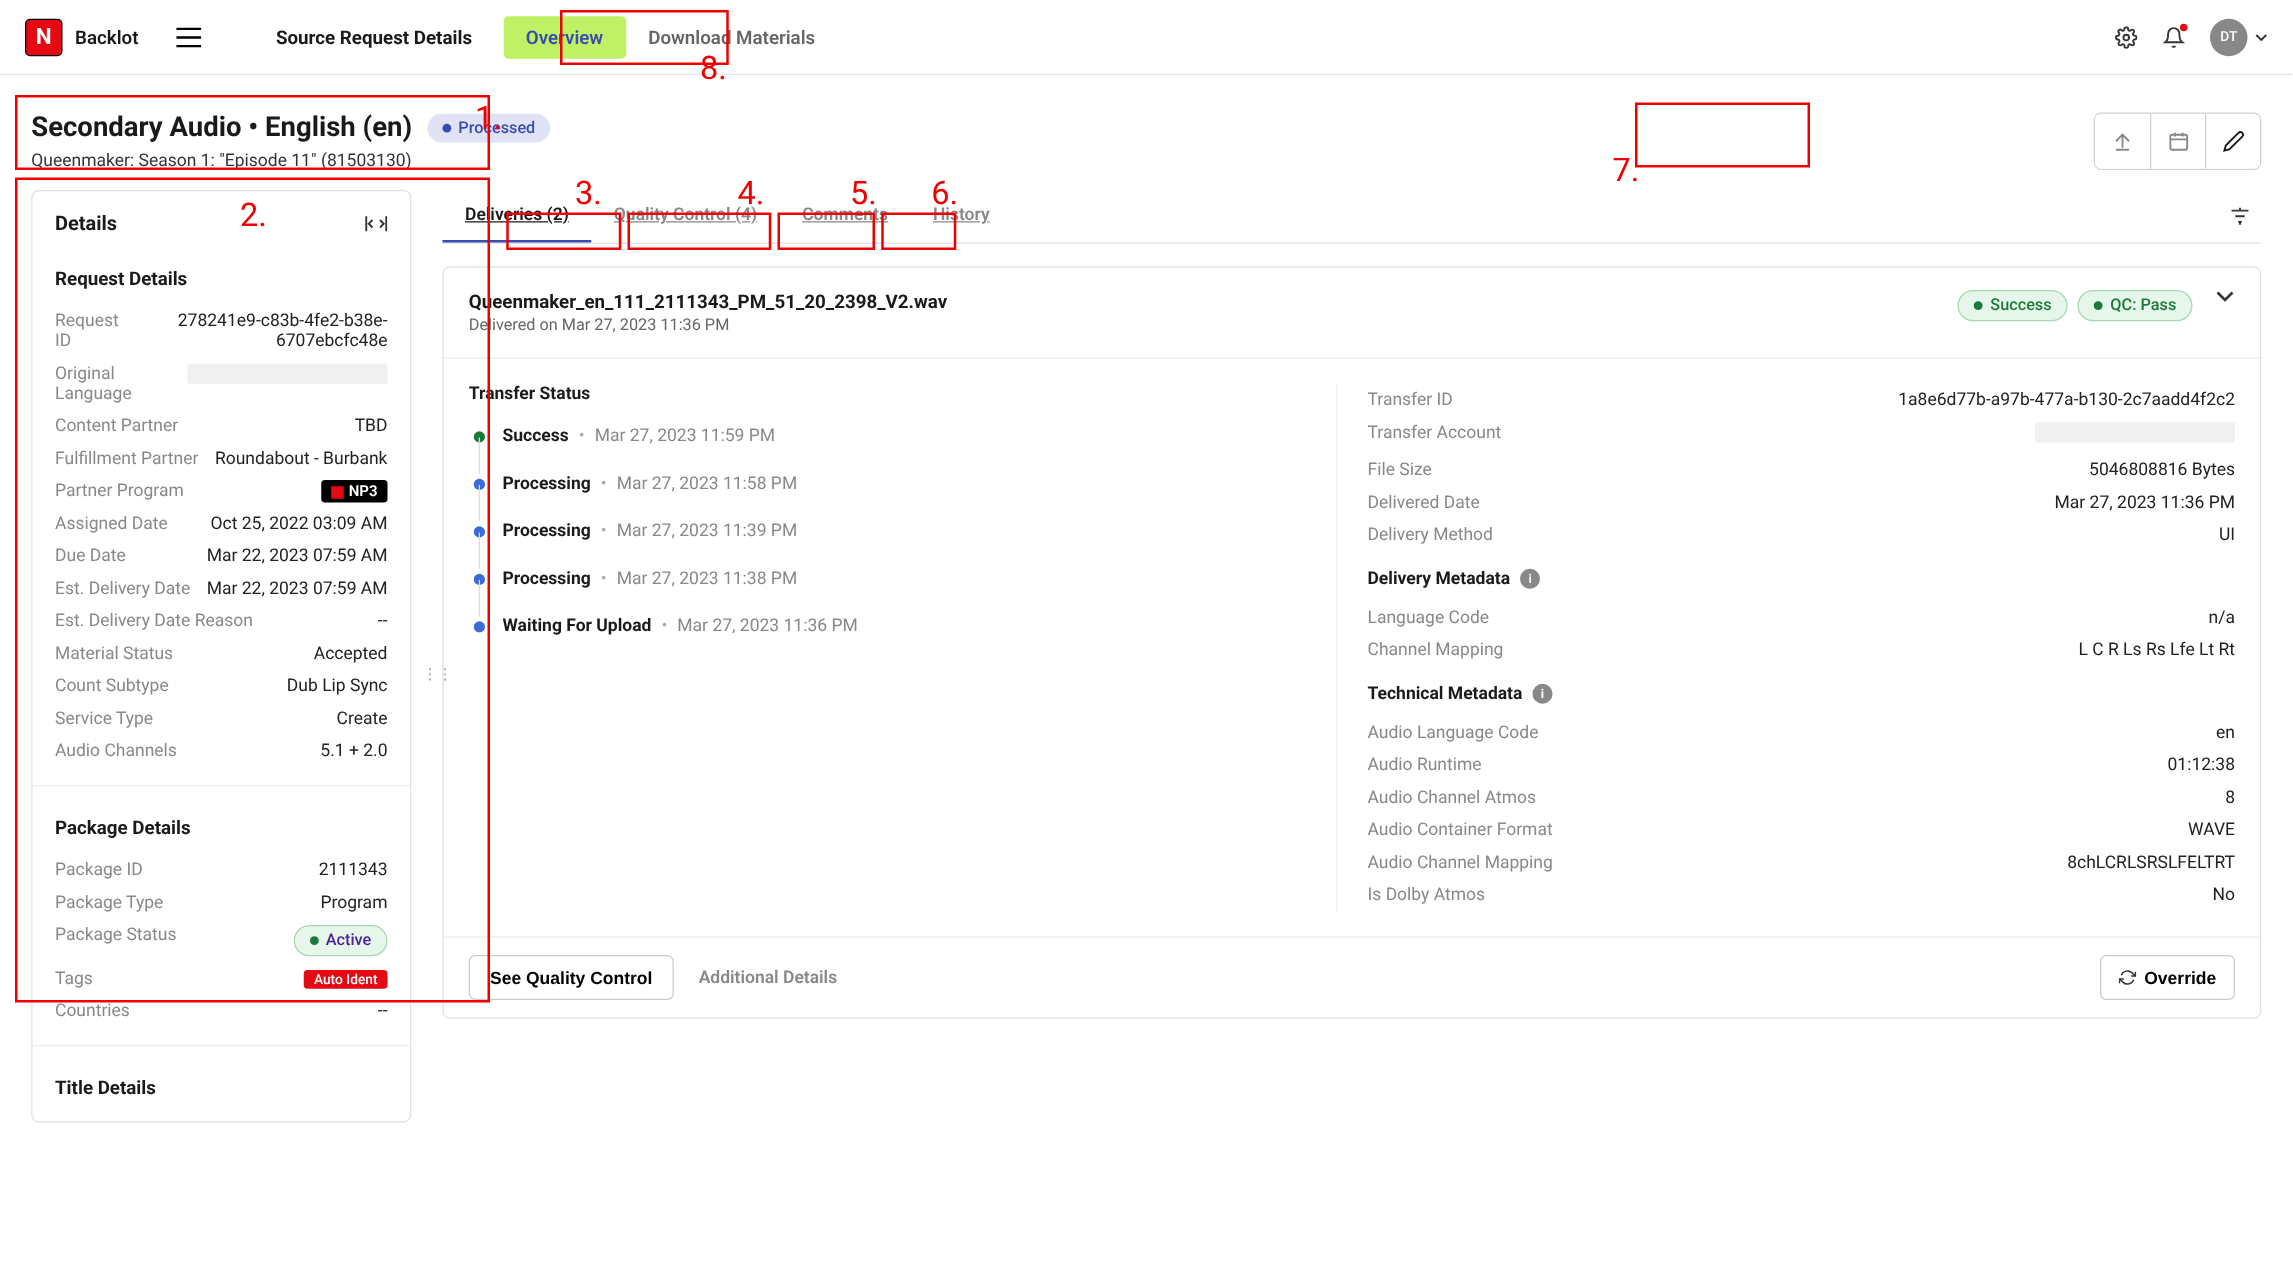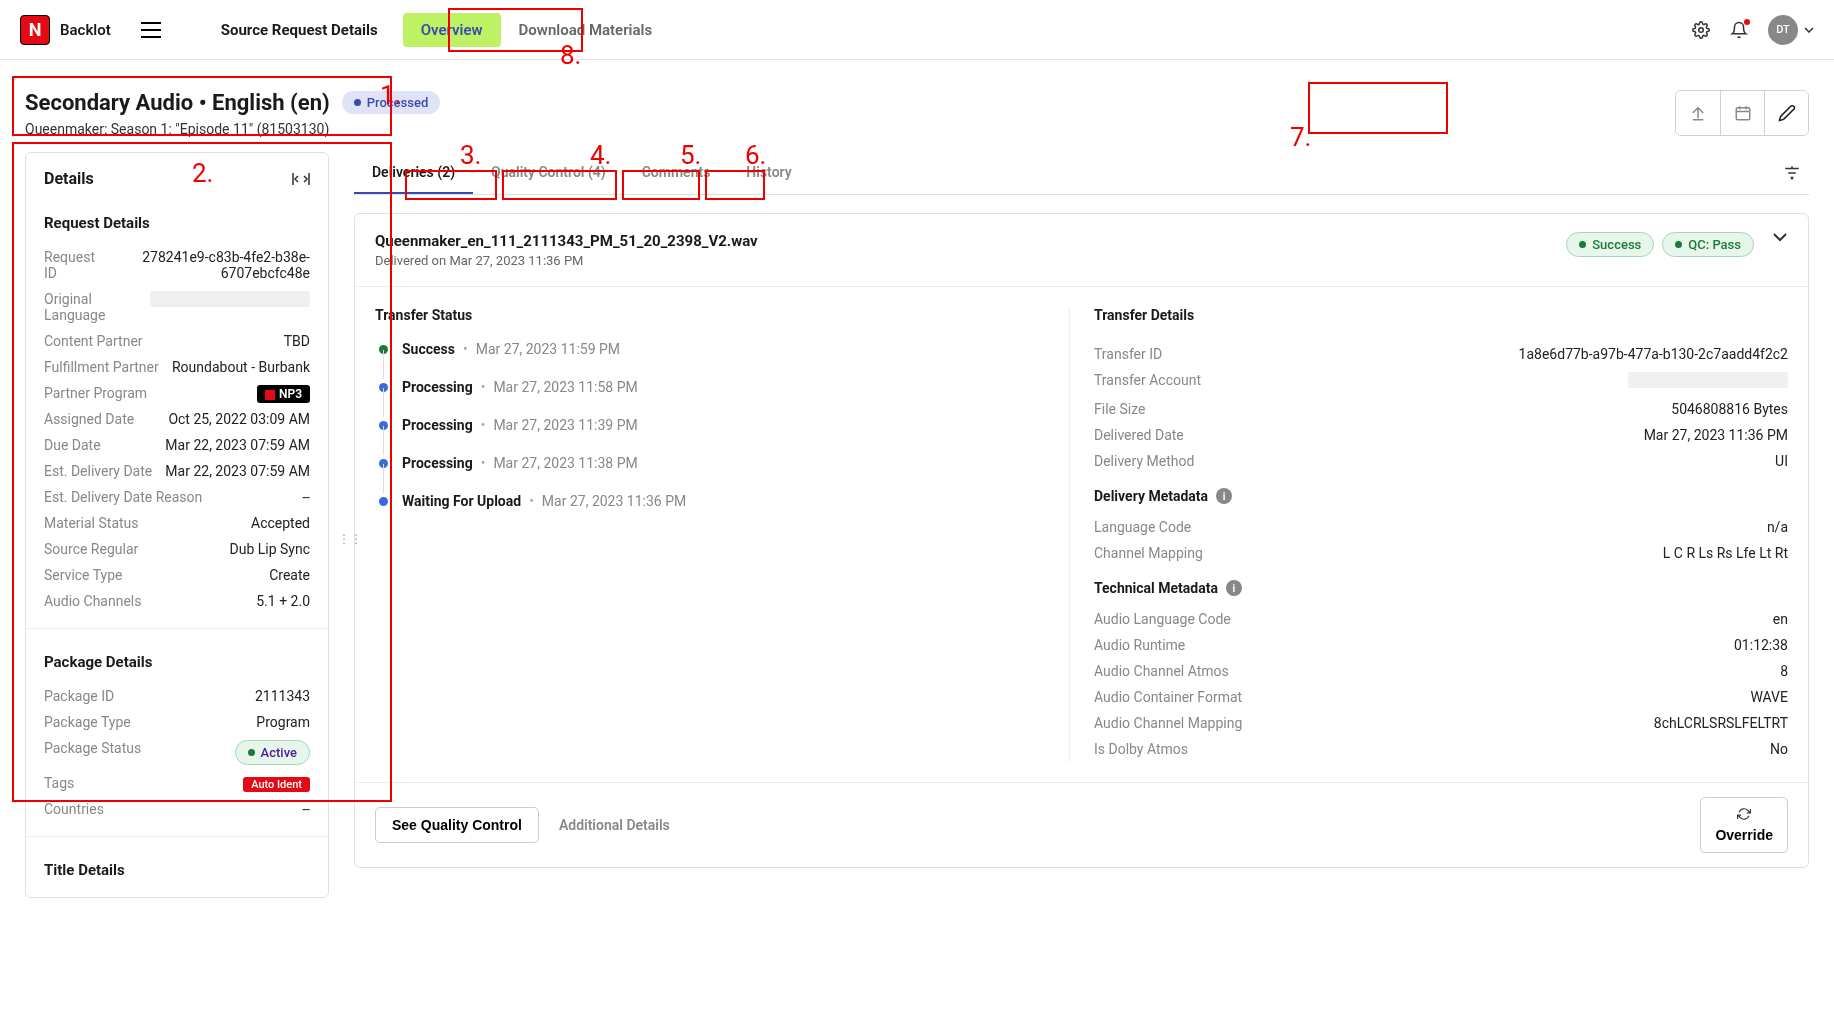--- a/index.html
+++ b/index.html
@@ -37,21 +37,21 @@
 .detail-label { color: #888; }
 .detail-value { color: #222; text-align: right; }
 .np3-badge { background: #000; color: #fff; padding: 2px 8px; border-radius: 3px; font-size: 12px; font-weight: 600; }
 .np3-badge::before { content: ""; display: inline-block; width: 10px; height: 10px; background: #e50914; margin-right: 4px; vertical-align: middle; }
 .pill-active { background: #e6f6ea; color: #4c1d95; border: 1px solid #a5d8b0; }
 .pill-active .dot { width: 7px; height: 7px; background: #1a7a3a; border-radius: 50%; }
 .tag-auto { background: #e50914; color: #fff; padding: 1px 8px; border-radius: 3px; font-size: 11px; font-weight: 500; }
 .divider { border: none; border-top: 1px solid #eee; }
 .content-area { flex: 1; margin-left: 25px; }
 .content-tabs { display: flex; align-items: center; border-bottom: 1px solid #e0e0e0; }
-.ctab { padding: 12px 18px; font-size: 14px; font-weight: 600; color: #888; cursor: pointer; border-bottom: 2px solid transparent; }
+.ctab { padding: 12px 18px; font-size: 14px; font-weight: 600; color: #888; cursor: pointer; border-bottom: 2px solid transparent; text-decoration: underline; }
 .ctab.active { color: #1a1a1a; border-bottom-color: #3a4bb0; }
 .filter-icon { margin-left: auto; padding: 8px; cursor: pointer; color: #555; }
 .delivery-card { border: 1px solid #e0e0e0; border-radius: 6px; margin-top: 18px; }
 .delivery-header { display: flex; align-items: flex-start; padding: 18px 20px; border-bottom: 1px solid #eee; }
 .delivery-header-left { flex: 1; }
 .delivery-filename { font-weight: 700; font-size: 15px; }
 .delivery-time { color: #666; font-size: 13px; margin-top: 3px; }
 .pill-success { background: #e6f6ea; color: #1a7a3a; border: 1px solid #a5d8b0; }
 .pill-success .dot { width: 7px; height: 7px; background: #1a7a3a; border-radius: 50%; }
 .pill-qcpass { background: #e6f6ea; color: #1a7a3a; border: 1px solid #a5d8b0; margin-left: 8px; }
@@ -72,21 +72,21 @@
 .tl-date { color: #888; font-size: 14px; }
 .transfer-details { flex: 1; border-left: 1px solid #eee; padding-left: 24px; }
 .td-row { display: flex; justify-content: space-between; padding: 5px 0; font-size: 14px; }
 .td-label { color: #888; }
 .td-value { color: #222; text-align: right; }
 .meta-heading { font-weight: 700; font-size: 14px; margin: 14px 0 10px; display: flex; align-items: center; gap: 8px; }
 .info-icon { width: 16px; height: 16px; background: #888; color: #fff; border-radius: 50%; display: inline-flex; align-items: center; justify-content: center; font-size: 10px; font-weight: bold; }
 .delivery-footer { display: flex; align-items: center; padding: 14px 20px; border-top: 1px solid #eee; }
 .footer-btn { padding: 9px 16px; border: 1px solid #ccc; border-radius: 5px; font-weight: 600; font-size: 14px; background: #fff; cursor: pointer; }
 .footer-link { margin-left: 20px; color: #888; font-weight: 600; cursor: pointer; font-size: 14px; }
-.override-btn { margin-left: auto; padding: 9px 14px; border: 1px solid #ccc; border-radius: 5px; font-weight: 600; font-size: 14px; background: #fff; cursor: pointer; display: flex; align-items: center; gap: 6px; flex-direction: column; }
+.override-btn { margin-left: auto; padding: 9px 14px; border: 1px solid #ccc; border-radius: 5px; font-weight: 600; font-size: 14px; background: #fff; cursor: pointer; display: flex; align-items: center; gap: 6px; }
 .annot { position: absolute; color: #e00; font-size: 26px; font-weight: 400; pointer-events: none; z-index: 100; }
 .annot-box { position: absolute; border: 2px solid #e00; pointer-events: none; z-index: 99; }
 .drag-handle { position: absolute; left: -16px; top: 50%; color: #999; cursor: move; font-size: 12px; }
 .redacted { background: #f0f0f0; width: 160px; height: 16px; display: inline-block; border-radius: 2px; }
 svg { display: block; }
 </style>
 </head>
 <body>
 
 <div class="header">
@@ -203,21 +203,21 @@
           </div>
           <div class="detail-row">
             <span class="detail-label">Est. Delivery Date Reason</span>
             <span class="detail-value">--</span>
           </div>
           <div class="detail-row">
             <span class="detail-label">Material Status</span>
             <span class="detail-value">Accepted</span>
           </div>
           <div class="detail-row">
-            <span class="detail-label">Source Regular</span>
+            <span class="detail-label">Count Subtype</span>
             <span class="detail-value">Dub Lip Sync</span>
           </div>
           <div class="detail-row">
             <span class="detail-label">Service Type</span>
             <span class="detail-value">Create</span>
           </div>
           <div class="detail-row">
             <span class="detail-label">Audio Channels</span>
             <span class="detail-value">5.1 + 2.0</span>
           </div>
@@ -324,21 +324,20 @@
               </div>
               <div class="timeline-item">
                 <div class="timeline-dot dot-processing"></div>
                 <span class="tl-label">Waiting For Upload</span>
                 <span class="tl-sep">•</span>
                 <span class="tl-date">Mar 27, 2023 11:36 PM</span>
               </div>
             </div>
         </div>
         <div class="transfer-details">
-          <div class="section-heading">Transfer Details</div>
           <div id="td-rows">
               <div class="td-row">
                 <span class="td-label">Transfer ID</span>
                 <span class="td-value">1a8e6d77b-a97b-477a-b130-2c7aadd4f2c2</span>
               </div>
               <div class="td-row">
                 <span class="td-label">Transfer Account</span>
                 <span class="td-value"><span class="redacted"></span></span>
               </div>
               <div class="td-row">

